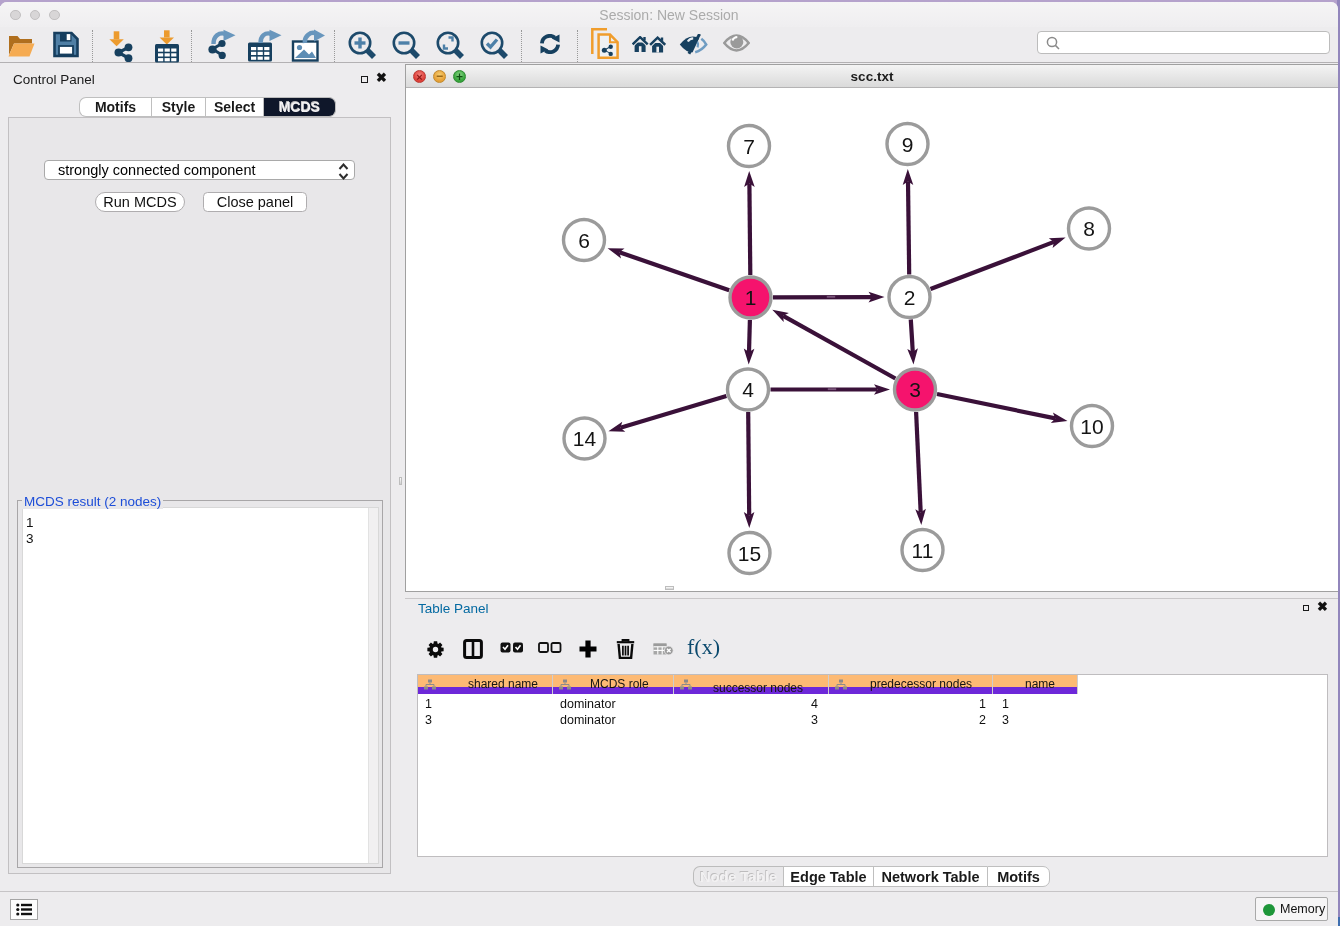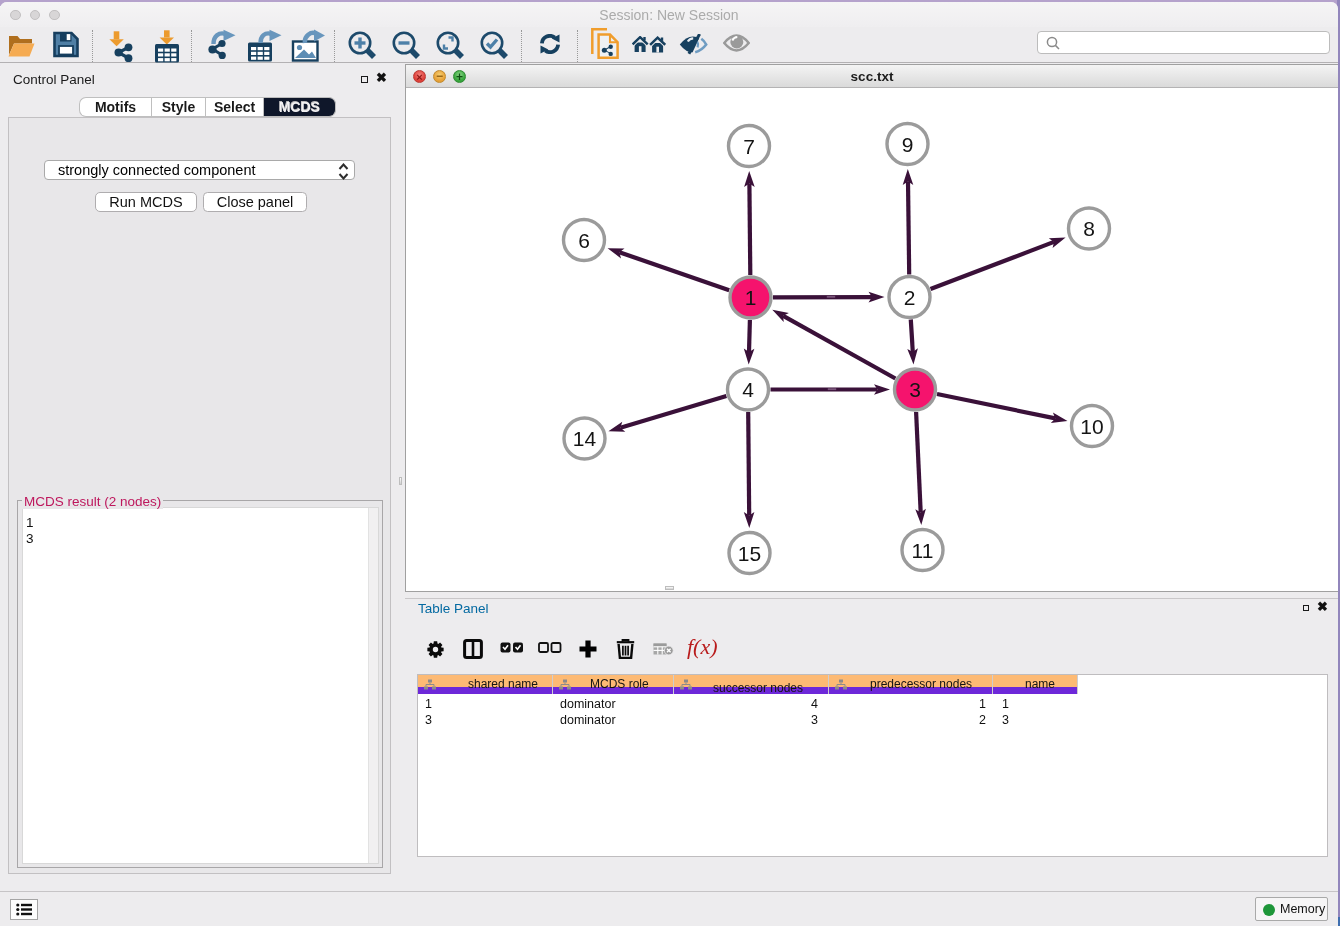--- a/index.html
+++ b/index.html
@@ -186,28 +186,28 @@
  <div style="width:59px;background:#fff;border:1px solid #bfbfbf;line-height:19px">Select</div>
  <div style="width:72px;background:#0f172a;border:1px solid #bcbcbc;border-left:none;border-radius:0 7px 7px 0;line-height:19px;color:#f2f1f2;text-shadow:-0.7px -0.7px 0 #bdbcbd">MCDS</div>
 </div>
 <div class="abs" style="left:44px;top:158px;width:311px;height:20px;background:#fff;border:1px solid #a9a9a9;border-radius:4px">
  <div class="abs" style="left:13px;top:1px;font-size:14.5px;color:#000">strongly connected component</div>
  <svg class="abs" style="right:5px;top:2px" width="11" height="17" viewBox="0 0 11 17">
   <path d="M1.5,6 L5.5,1.5 L9.5,6" fill="none" stroke="#2c2c2c" stroke-width="2"></path>
   <path d="M1.5,11 L5.5,15.5 L9.5,11" fill="none" stroke="#2c2c2c" stroke-width="2"></path>
  </svg>
 </div>
-<div class="abs" style="left:95px;top:190px;width:102px;height:20px;background:#fff;border:1px solid #afadaf;border-radius:5px;text-align:center;font-size:14.5px;color:#111;line-height:18.5px">Run MCDS</div>
+<div class="abs" style="left:95px;top:190px;width:90px;height:20px;background:#fff;border:1px solid #afadaf;border-radius:10px;text-align:center;font-size:14.5px;color:#111;line-height:18.5px">Run MCDS</div>
 <div class="abs" style="left:203px;top:190px;width:104px;height:20px;background:#fff;border:1px solid #afadaf;border-radius:4.5px;text-align:center;font-size:14.5px;color:#111;line-height:18.5px">Close panel</div>
 <div class="abs" style="left:17px;top:498px;width:366px;height:368px;border:1px solid #a8a6a8">
  <div class="abs" style="left:4px;top:6px;right:3px;bottom:3px;background:#fff;border:1px solid #d8d8d8">
   <div class="abs" style="left:3px;top:7px;font-size:13.5px;color:#111;line-height:16px">1<br>3</div>
   <div class="abs" style="right:0;top:0;bottom:0;width:10px;background:#f1f0f1;border-left:1px solid #e2e2e2"></div>
  </div>
- <div class="abs" style="left:4px;top:-7px;background:#e8e7e9;font-size:13.5px;color:#be185d;padding:0 2px">MCDS result (2 nodes)</div>
+ <div class="abs" style="left:4px;top:-7px;background:#e8e7e9;font-size:13.5px;color:#1d4ed8;padding:0 2px">MCDS result (2 nodes)</div>
 </div>
 
 <div class="abs" style="left:405px;top:62px;width:933px;height:528px;border:1px solid #a0a0a0;border-right:none;background:#fff">
  <div class="abs" style="left:0;top:0;width:100%;height:23px;background:linear-gradient(#f4f4f4,#dadada);border-bottom:1px solid #b4b3b4">
   <div class="abs" style="left:7px;top:5px;width:13px;height:13px;border-radius:50%;background:radial-gradient(circle at 50% 35%,#f0807b,#e0433c 60%,#d63a33);border:0.5px solid #b93a34;color:#8c1815;font-size:11px;font-weight:bold;text-align:center;line-height:12px">×</div>
   <div class="abs" style="left:27px;top:5px;width:13px;height:13px;border-radius:50%;background:radial-gradient(circle at 50% 35%,#f5ce72,#e8a33a 60%,#dd9830);border:0.5px solid #c08a2e;color:#8e5f12;font-size:12px;font-weight:bold;text-align:center;line-height:11px">−</div>
   <div class="abs" style="left:47px;top:5px;width:13px;height:13px;border-radius:50%;background:radial-gradient(circle at 50% 35%,#8fd98a,#3aa83f 60%,#2f9c35);border:0.5px solid #2e8a33;color:#0e4f12;font-size:12px;font-weight:bold;text-align:center;line-height:12px">+</div>
   <div class="abs" style="left:0;top:4px;width:100%;text-align:center;font-size:13.5px;font-weight:bold;color:#1c1c1c">scc.txt</div>
  </div>
 </div>
@@ -306,21 +306,21 @@
  <rect x="0.5" y="0.5" width="13" height="3" fill="#9b9b9b"></rect>
  <g stroke="#fff" stroke-width="1.1">
   <line x1="0.5" y1="3.8" x2="13.5" y2="3.8"></line>
         <line x1="0.5" y1="7.4" x2="13.5" y2="7.4"></line>
   <line x1="4.8" y1="3.8" x2="4.8" y2="11.5"></line>
         <line x1="9.2" y1="3.8" x2="9.2" y2="11.5"></line>
  </g>
  <circle cx="15.8" cy="7.5" r="4.4" fill="#9b9b9b" stroke="#edecee" stroke-width="0.8"></circle>
  <path d="M14,5.7 L17.6,9.3 M17.6,5.7 L14,9.3" stroke="#fff" stroke-width="1.4"></path>
 </svg>
-<div class="abs" style="left:687px;top:632px;font-family:'Liberation Serif',serif;font-style:italic;font-size:22px;color:#b91c1c">f(x)</div>
+<div class="abs" style="left:687px;top:632px;font-family:'Liberation Serif',serif;font-size:22px;color:#0c4a6e">f(x)</div>
 
 <div class="abs" style="left:417px;top:672px;width:911px;height:183px;background:#fff;border:1px solid #bfbdbf">
  <div class="abs" style="left:0;top:0;width:660px;height:19px;background:#fdba74;border-bottom:7px solid #6d28d9;font-size:12px;color:#141414">
   <div class="abs" style="left:0;top:0;width:135px;height:19px;border-right:1px solid #cfcdcf"></div>
   <div class="abs" style="left:135px;top:0;width:121px;height:19px;border-right:1px solid #cfcdcf"></div>
   <div class="abs" style="left:256px;top:0;width:155px;height:19px;border-right:1px solid #cfcdcf"></div>
   <div class="abs" style="left:411px;top:0;width:164px;height:19px;border-right:1px solid #cfcdcf"></div>
   <div class="abs" style="left:575px;top:0;width:85px;height:19px;border-right:1px solid #cfcdcf"></div>
   <div class="abs" style="left:50px;top:2px">shared name</div>
   <div class="abs" style="left:172px;top:2px">MCDS role</div>
@@ -362,20 +362,26 @@
  </div>
  <div class="abs" style="left:0;top:19px;width:660px;font-size:12.5px;color:#111;line-height:16.2px">
   <div class="abs" style="left:7px;top:2px">1<br>3</div>
   <div class="abs" style="left:142px;top:2px">dominator<br>dominator</div>
   <div class="abs" style="left:256px;top:2px;width:144px;text-align:right">4<br>3</div>
   <div class="abs" style="left:411px;top:2px;width:157px;text-align:right">1<br>2</div>
   <div class="abs" style="left:584px;top:2px">1<br>3</div>
  </div>
 </div>
 
+<div class="abs" style="left:693px;top:864px;height:21px;display:flex;font-size:14.5px;font-weight:bold;color:#1a1a1a;text-align:center">
+ <div style="width:90px;background:#e9e8ea;border:1px solid #bcbcbc;border-right:none;border-radius:7px 0 0 7px;line-height:20px;color:#f2f1f2;text-shadow:-0.7px -0.7px 0 #bdbcbd">Node Table</div>
+ <div style="width:90px;background:#fff;border:1px solid #bfbfbf;border-right:none;line-height:20px">Edge Table</div>
+ <div style="width:114px;background:#fff;border:1px solid #bfbfbf;border-right:none;line-height:20px">Network Table</div>
+ <div style="width:63px;background:#fff;border:1px solid #bfbfbf;border-radius:0 7px 7px 0;line-height:20px">Motifs</div>
+</div>
 
 <div class="abs" style="left:0;top:889px;width:100%;height:1px;background:#c6c4c6"></div>
 <div class="abs" style="left:10px;top:897px;width:28px;height:21px;background:#fdfdfd;border:1px solid #a5a5a5">
  <svg width="16" height="13" style="position:absolute;left:5px;top:3px" viewBox="0 0 16 13">
   <g fill="#111">
    <circle cx="1.8" cy="2" r="1.6"></circle>
           <circle cx="1.8" cy="6.5" r="1.6"></circle>
           <circle cx="1.8" cy="11" r="1.6"></circle>
    <rect x="5" y="0.8" width="11" height="2.4"></rect>
           <rect x="5" y="5.3" width="11" height="2.4"></rect>

